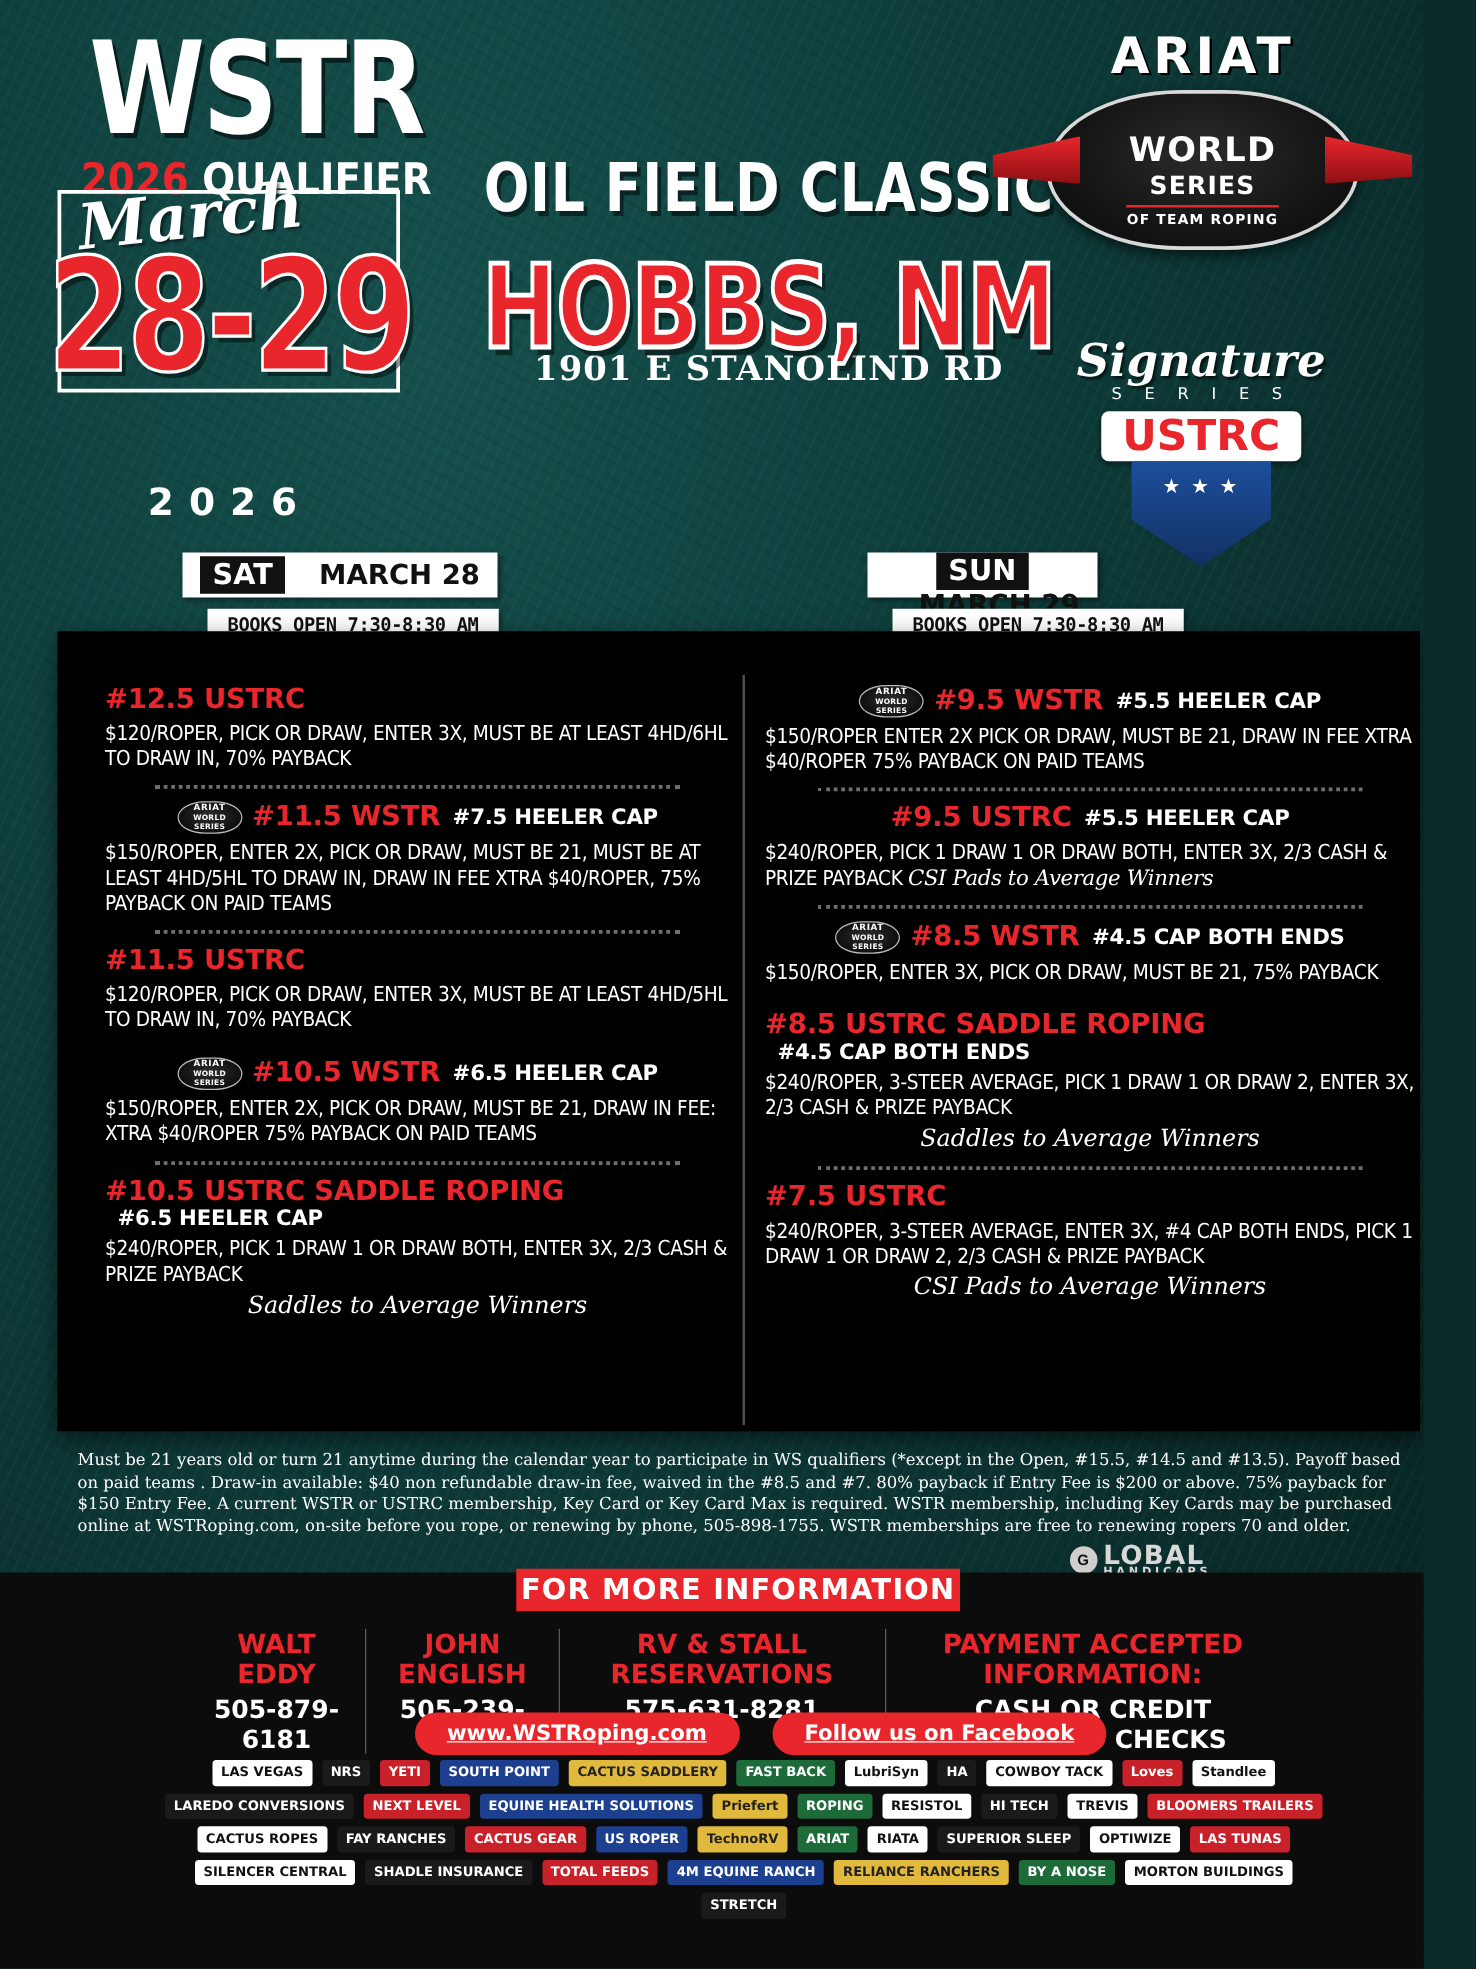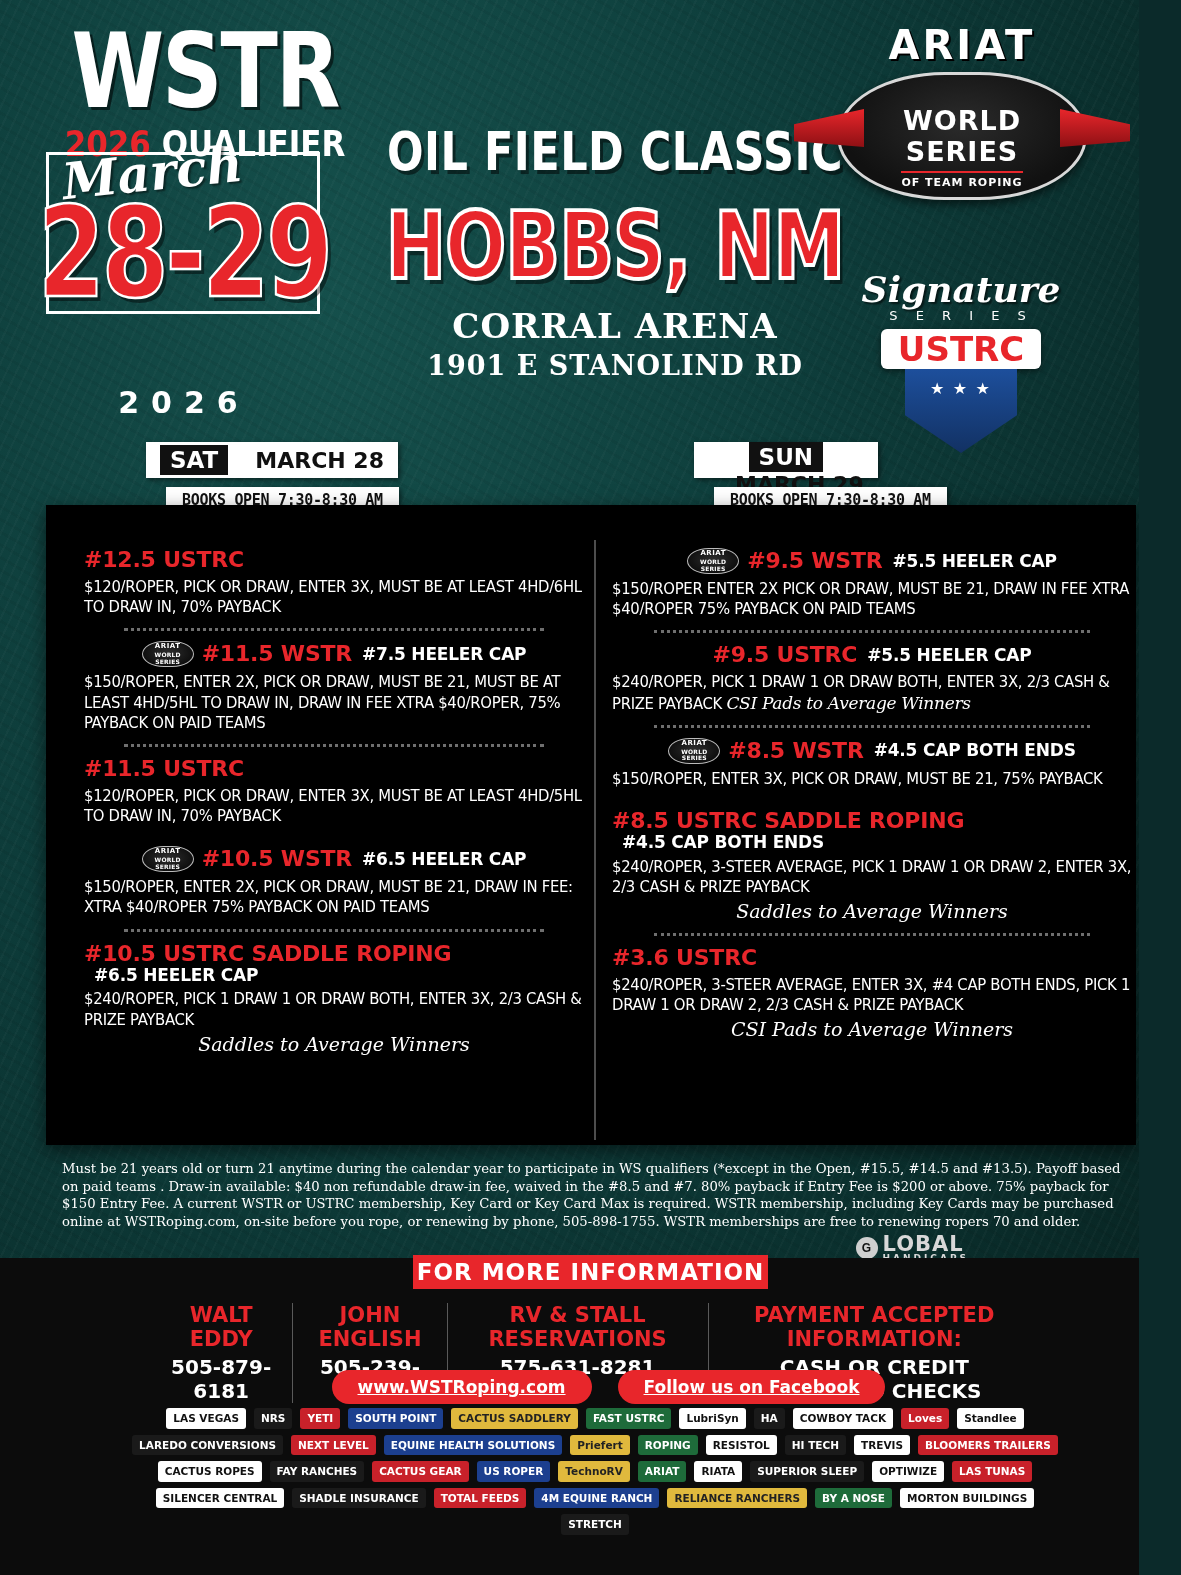--- a/index.html
+++ b/index.html
@@ -157,21 +157,21 @@
     background: linear-gradient(180deg, #e8262b, #8e1014);
     clip-path: polygon(0 40%, 100% 0, 100% 100%, 0 85%);
   }
   .ws-wing-l { left: -46px; }
   .ws-wing-r { right: -46px; transform: scaleX(-1); }
   .ws-text {
     position: absolute; left: 0; right: 0; top: 30px; text-align: center;
     font-family: "DejaVu Sans", sans-serif; font-weight: bold; color: #fff;
   }
   .ws-text .l1 { font-size: 27px; letter-spacing: 1px; }
-  .ws-text .l2 { font-size: 27px; letter-spacing: 1px; }
+  .ws-text .l2 { font-size: 20px; letter-spacing: 1px; }
   .ws-text .l3 { font-size: 11px; letter-spacing: 1px; margin-top: 4px; border-top: 2px solid #e8262b; padding-top: 3px; display: inline-block; }
 
   
   .sig-logo { position: absolute; right: 78px; top: 268px; width: 200px; height: 180px; text-align: center; }
   .sig-script {
     font-family: "DejaVu Serif", serif; font-style: italic; font-weight: bold;
     font-size: 36px; color: #fff; text-shadow: 2px 2px 2px rgba(0,0,0,0.6);
   }
   .sig-sub { font-family: "DejaVu Sans", sans-serif; font-size: 13px; letter-spacing: 7px; color: #fff; margin-top: -2px; }
   .sig-bar {
@@ -377,21 +377,20 @@
     </div>
 
     <div class="date-frame"></div>
     <div class="march-script">March</div>
     <div class="big-date">28-29</div>
     <div class="year-small">2026</div>
 
     <div class="center-head">
       <div class="oilfield">OIL FIELD CLASSIC</div>
       <div class="city">HOBBS, NM</div>
-      <div class="venue">CORRAL ARENA</div>
       <div class="addr">1901 E STANOLIND RD</div>
     </div>
 
     <div class="ws-logo">
       <div class="ws-ariat">ARIAT</div>
       <div class="ws-badge">
         <span class="ws-wing-l"></span>
         <span class="ws-wing-r"></span>
         <div class="ws-text">
           <div class="l1">WORLD</div>
@@ -523,21 +522,21 @@
         <span>#8.5 USTRC SADDLE ROPING</span>
         <span class="cap">#4.5 CAP BOTH ENDS</span>
       </div>
       <div class="ev-detail">$240/ROPER, 3-STEER AVERAGE, PICK 1 DRAW 1 OR DRAW 2, ENTER 3X, 2/3 CASH &amp; PRIZE PAYBACK</div>
       <div class="script-line">Saddles to Average Winners</div>
     </div>
     <div class="dots"></div>
 
     <div class="ev">
       <div class="ev-title">
-        <span>#3.6 USTRC</span>
+        <span>#7.5 USTRC</span>
         <span class="cap"></span>
       </div>
       <div class="ev-detail">$240/ROPER, 3-STEER AVERAGE, ENTER 3X, #4 CAP BOTH ENDS, PICK 1 DRAW 1 OR DRAW 2, 2/3 CASH &amp; PRIZE PAYBACK</div>
       <div class="script-line">CSI Pads to Average Winners</div>
     </div>
   </div>
 
   <div class="fine">Must be 21 years old or turn 21 anytime during the calendar year to participate in WS qualifiers (*except in the Open, #15.5, #14.5 and #13.5). Payoff based on paid teams . Draw-in available:  $40 non refundable draw-in fee, waived in the #8.5 and #7. 80% payback if Entry Fee is $200 or above.  75% payback for $150 Entry Fee. A current WSTR or USTRC membership, Key Card or Key Card Max is required. WSTR membership, including Key Cards may be purchased online at WSTRoping.com, on-site before you rope, or renewing by phone, 505-898-1755. WSTR memberships are free to renewing ropers 70 and older.</div>
   <div class="global-handicaps">
     <div class="gh-circle">G</div>
@@ -574,21 +573,21 @@
     <a class="pill web" href="#">www.WSTRoping.com</a>
     <a class="pill" href="#">Follow us on Facebook</a>
   </div>
 
   <div class="sponsors">
       <div class="sp ">LAS VEGAS</div>
       <div class="sp dark">NRS</div>
       <div class="sp red">YETI</div>
       <div class="sp blue">SOUTH POINT</div>
       <div class="sp gold">CACTUS SADDLERY</div>
-      <div class="sp green">FAST USTRC</div>
+      <div class="sp green">FAST BACK</div>
       <div class="sp ">LubriSyn</div>
       <div class="sp dark">HA</div>
       <div class="sp ">COWBOY TACK</div>
       <div class="sp red">Loves</div>
       <div class="sp ">Standlee</div>
       <div class="sp dark">LAREDO CONVERSIONS</div>
       <div class="sp red">NEXT LEVEL</div>
       <div class="sp blue">EQUINE HEALTH SOLUTIONS</div>
       <div class="sp gold">Priefert</div>
       <div class="sp green">ROPING</div>

